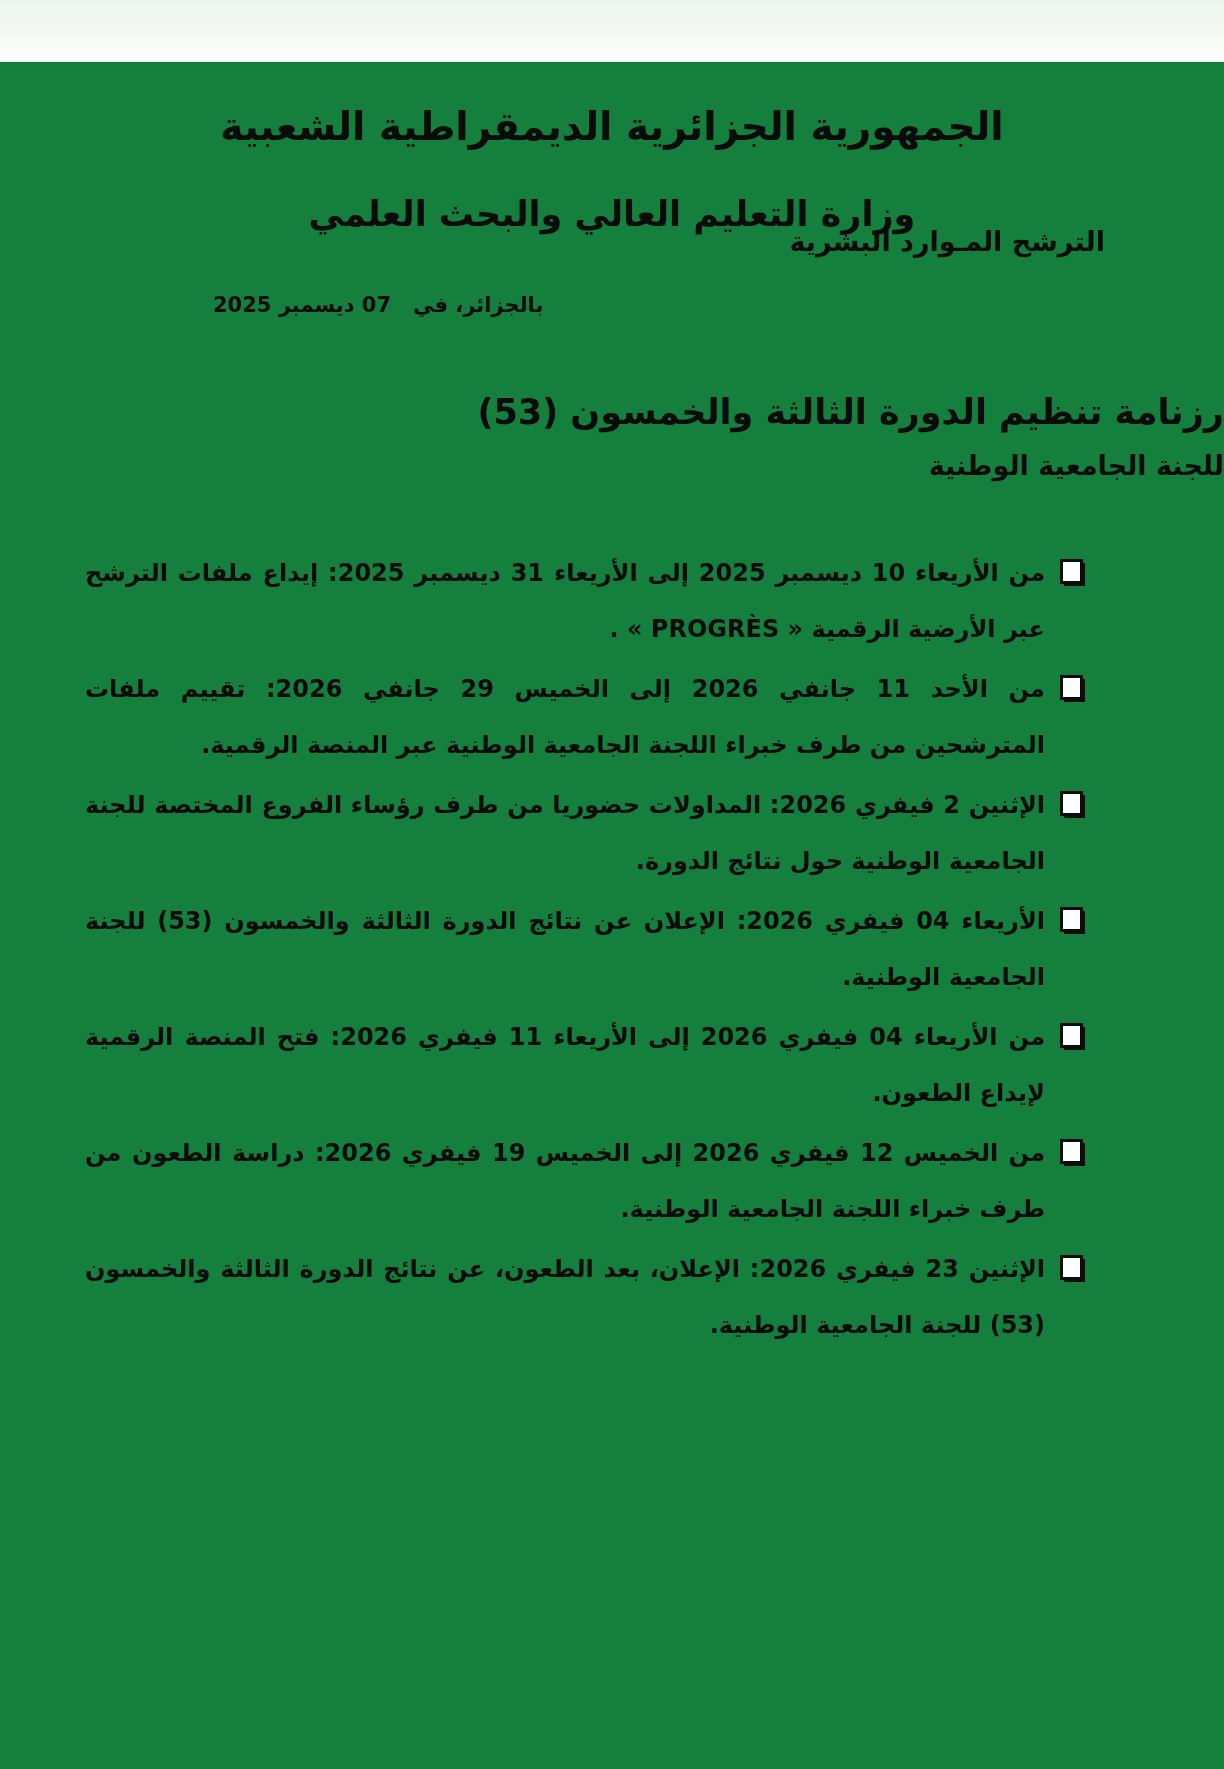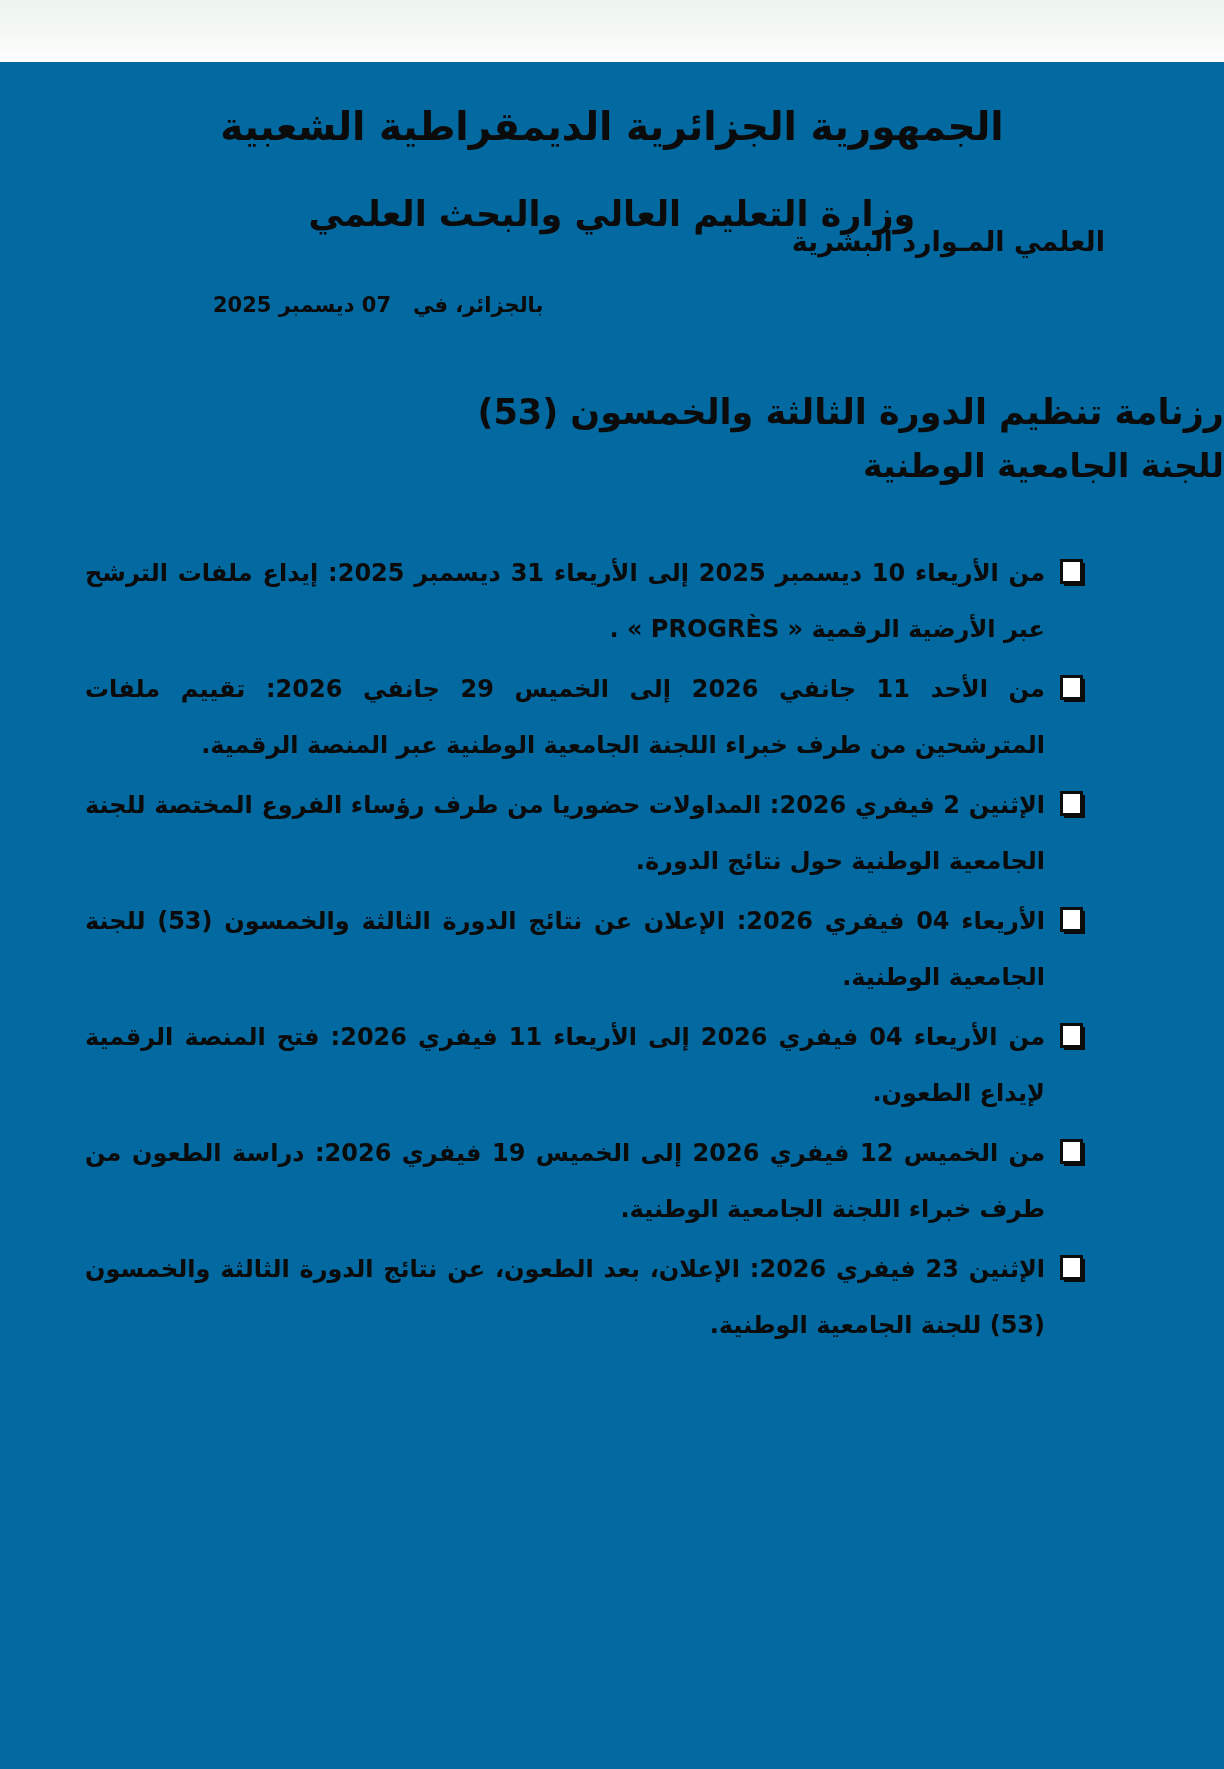--- a/index.html
+++ b/index.html
@@ -1,21 +1,21 @@
 <!DOCTYPE html>
 <html lang="ar"><head>
 <meta charset="utf-8">
 <style>
   html,body { margin:0; padding:0; }
   body { background:#ffffff; }
   .page {
     position:relative;
     width:1224px; height:1769px;
     margin:0 auto;
-    background:#0369a1;
+    background:#15803d;
     overflow:hidden;
     direction:rtl;
     font-family:"DejaVu Sans", sans-serif;
     color:#0b0b0b;
   }
   .top-tint {
     position:absolute; top:0; left:0; right:0; height:62px;
     background:linear-gradient(to bottom, #eef5ee 0%, #f3f8f3 45%, #ffffff 100%);
   }
   .republic {
@@ -31,21 +31,21 @@
     position:absolute; top:226px; right:119px;
     font-size:27px; font-weight:700;
   }
   .place-date {
     position:absolute; top:293px; left:213px;
     font-size:21px; font-weight:700;
     direction:rtl;
   }
   .doc-title { position:absolute; top:384px; left:0; right:0; font-weight:700; }
   .doc-title .t1 { font-size:35px; line-height:57px; }
-  .doc-title .t2 { font-size:33px; line-height:50px; }
+  .doc-title .t2 { font-size:27px; line-height:50px; }
   .schedule {
     position:absolute; top:545px; right:179px; left:85px;
   }
   .item {
     position:relative;
     margin-bottom:4px;
     font-size:24px; font-weight:700;
     line-height:56px;
     text-align:justify;
     direction:rtl;
@@ -61,21 +61,21 @@
   }
 </style>
 </head>
 <body>
 
 <div class="page">
   <div class="top-tint"></div>
 
   <div class="republic">الجمهورية الجزائرية الديمقراطية الشعبية</div>
   <div class="ministry">وزارة التعليم العالي والبحث العلمي</div>
-  <div class="directorate">العلمي المـوارد البشرية</div>
+  <div class="directorate">الترشح المـوارد البشرية</div>
   <div class="place-date">بالجزائر، في&nbsp;&nbsp;&nbsp;07 ديسمبر 2025</div>
 
   <div class="doc-title">
     <div class="t1">رزنامة تنظيم الدورة الثالثة والخمسون (53)</div>
     <div class="t2">للجنة الجامعية الوطنية</div>
   </div>
 
   <div class="schedule">
     <div class="item">
       <span class="checkbox"></span>

